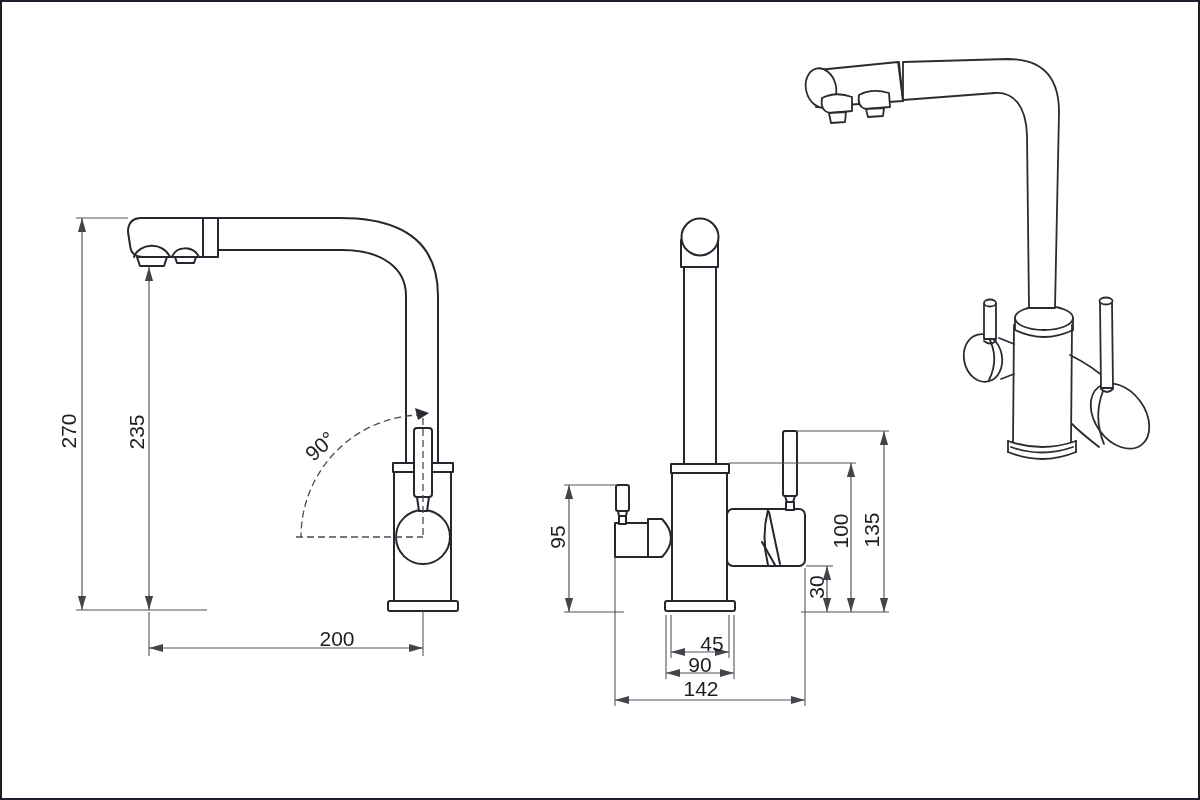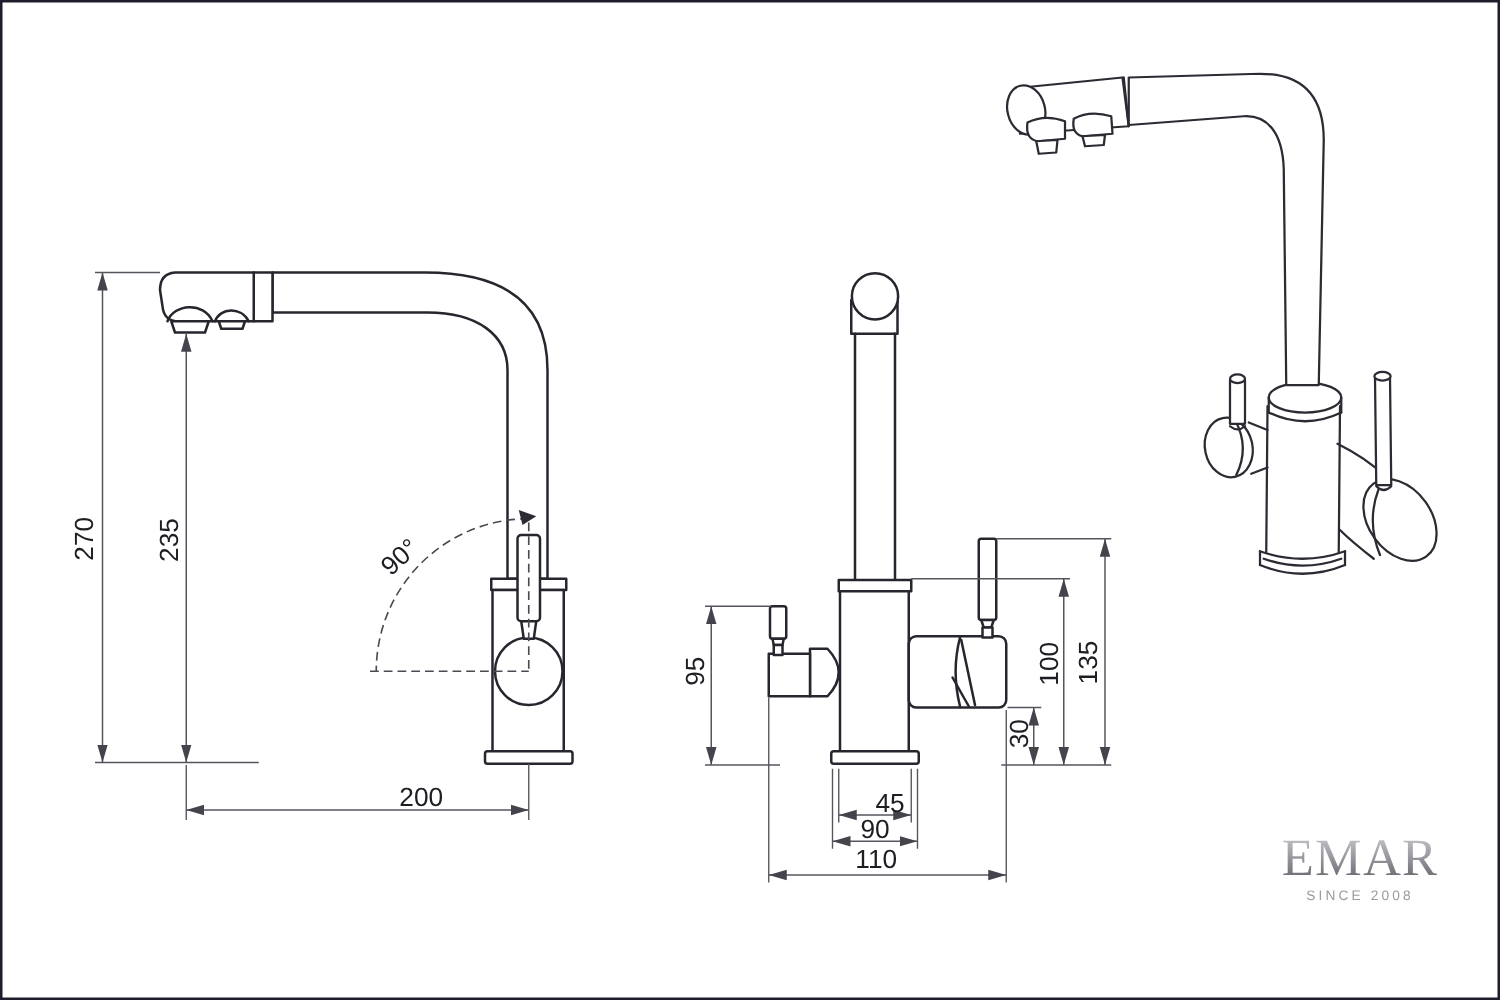--- a/index.html
+++ b/index.html
@@ -176,21 +176,17 @@
   <div class="lbl v" style="left:68px;top:431px;">270</div>
   <div class="lbl v" style="left:136px;top:432px;">235</div>
   <div class="lbl a" style="left:320px;top:446px;">90°</div>
   <div class="lbl" style="left:300px;top:638px;margin-left:37px;">200</div>
   <div class="lbl v" style="left:557px;top:537px;">95</div>
   <div class="lbl v" style="left:840px;top:531px;">100</div>
   <div class="lbl v" style="left:871px;top:530px;">135</div>
   <div class="lbl v" style="left:816px;top:587px;">30</div>
   <div class="lbl" style="left:700px;top:643px;margin-left:12px;">45</div>
   <div class="lbl" style="left:700px;top:664px;">90</div>
-  <div class="lbl" style="left:701px;top:688px;">110</div>
+  <div class="lbl" style="left:701px;top:688px;">142</div>
 
-  <div class="logo">
-    <div class="logo-name">EMAR</div>
-    <div class="logo-since">SINCE 2008</div>
-  </div>
 
   <div class="frame"></div>
 </div>
 
 </body></html>

